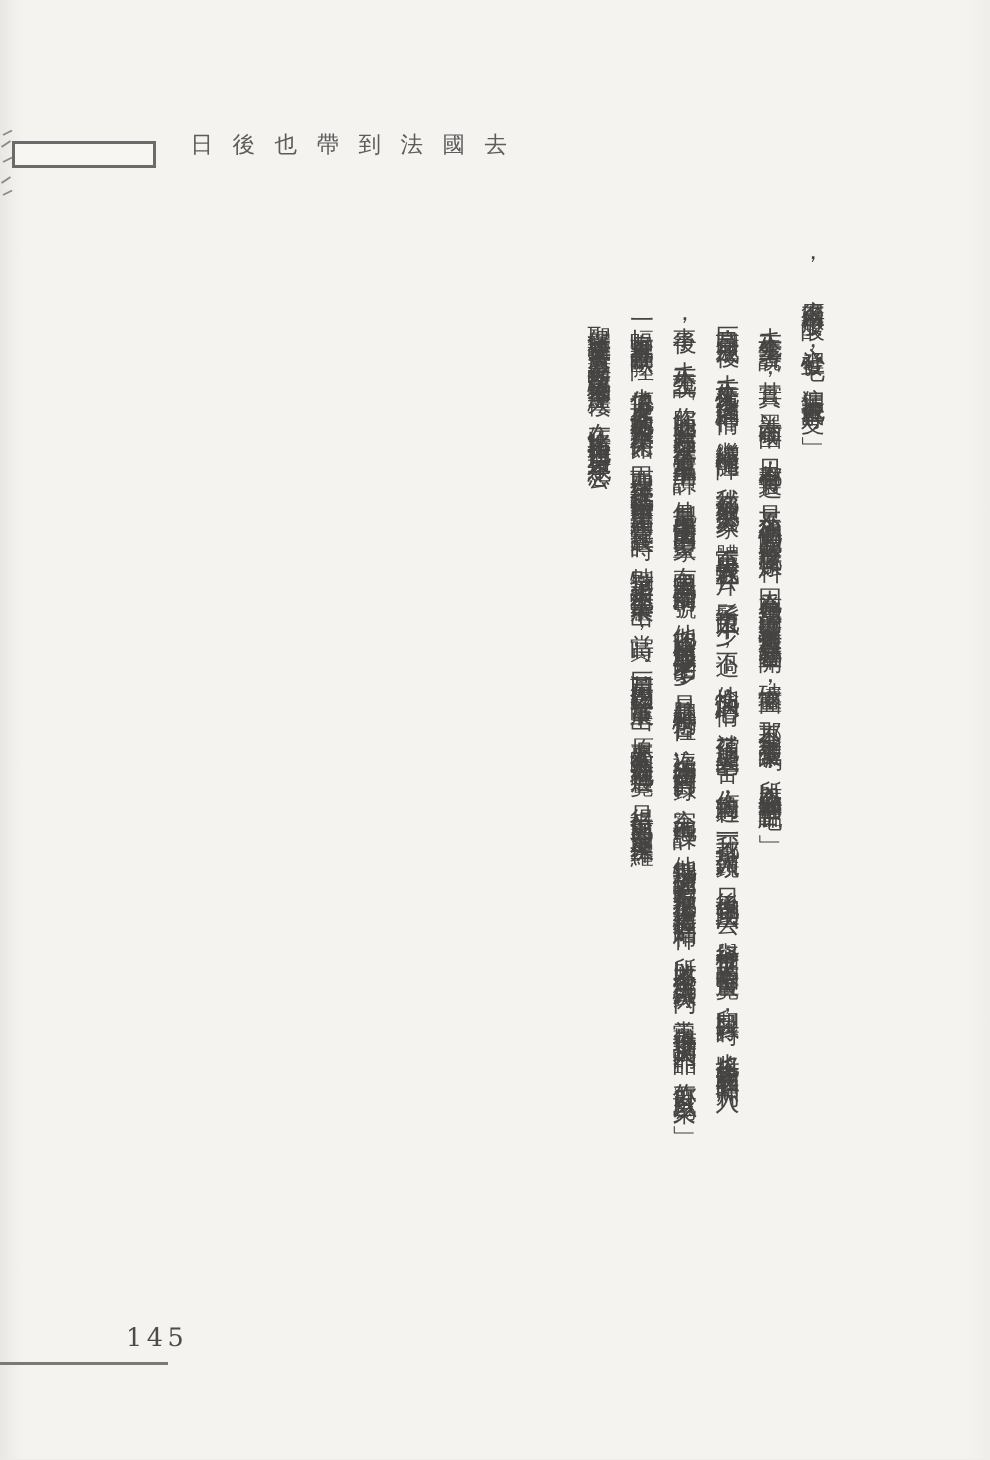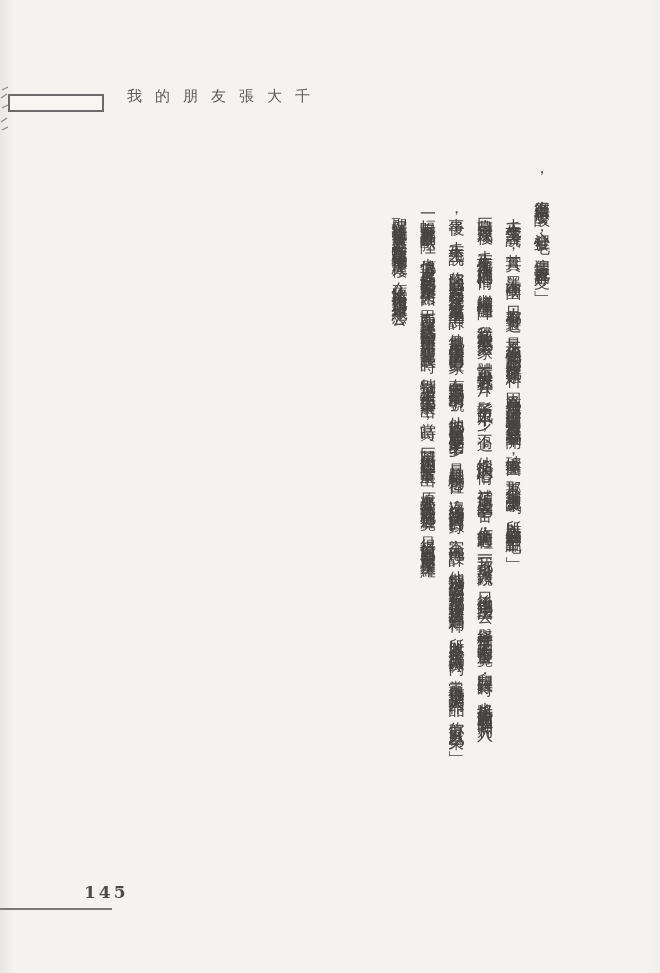--- a/index.html
+++ b/index.html
@@ -41,38 +41,37 @@
     line-break: anywhere;
     word-break: break-all;
   }
   .para { margin: 0; padding: 0; }
   .para.indent { text-indent: 36.4px; }
   
   .page-number {
     position: absolute; left: 84px; top: 882px;
     font-size: 17px; letter-spacing: 3px;
     color: #4c4b49;
-    font-weight: bold;
   }
   .footer-rule {
     position: absolute; left: 0; top: 908px;
     width: 112px; height: 2px;
     background: #7a7974;
   }
 </style>
 </head>
 <body>
 
 <div class="page">
 
   <svg class="margin-mark" width="12" height="50" viewBox="0 0 12 50">
     <path d="M2 6 L8 3 M1 14 L7 10 M2 24 L8 21 M1 38 L7 34 M2 46 L8 43" stroke="#8a8a86" stroke-width="1.3" fill="none"></path>
   </svg>
   <span class="header-box"></span>
-  <span class="header-title">我的朋友張大千</span>
+  <span class="header-title">日後也帶到法國去</span>
 
   <main class="text-block">
     <p class="para">，磨得兩手發酸，心裡發毛，這個罪也眞不好受。」</p>
     <p class="para indent">大千先生笑著說：「其實，墨汁在中國、日本都有製造，只是不放心他們用的是些什麼化學原料，因爲有些用墨汁的畫經過裱畫過程就容易暈開，破壞畫面，那不是全功盡棄了嗎？所以委曲你們辛苦點吧！」</p>
     <p class="para indent">巨荷圖完成後，大千先生又恢復往日的神情，繼續擺龍門陣。我從旁觀察他老人家，體重至少減輕五公斤，鬍子也白了不少。不過，他愉快的心情，補償了這些天的辛苦。作畫的過程，我都一一攝入鏡頭，日後也帶到法國去，舉行稀世罕見的一幅畫展覽；印製目錄時，也將作畫的過程的照片刊入。</p>
     <p class="para indent">事後，大千先生說：「你照的這些照片在巴黎深得名畫家常玉的讚許；他是最早留學法國的西畫家，有中國馬蒂斯的稱號，他的資格比趙無極要老的多了，只是脾氣特別古怪；這次編印巨荷圖的目錄，完全由他設計。他特別稱讚你的照片每張都把握住繪畫過程的精神，所以才將全部編入目錄內；常玉難得讚揚別人的作品，你要引以爲榮。」</p>
     <p class="para indent">一幅畫展覽轟動了歐陸，也傳遍了世界各地的藝術界及美術館。巴西聖保羅近代藝術館舉辦第二屆「雙年藝展」時，特別邀請大千先生榮譽展出，當時，〈巨荷圖〉仍在巴黎隆重展出，原來要在歐洲各地巡迴展覽，只得提前自巴黎空運來聖保羅。</p>
     <p class="para indent">聖保羅雙年藝展大廈是一幢新型建築物摩登大樓，在依比拉布也拉四百週年紀念公</p>
   </main>
 

